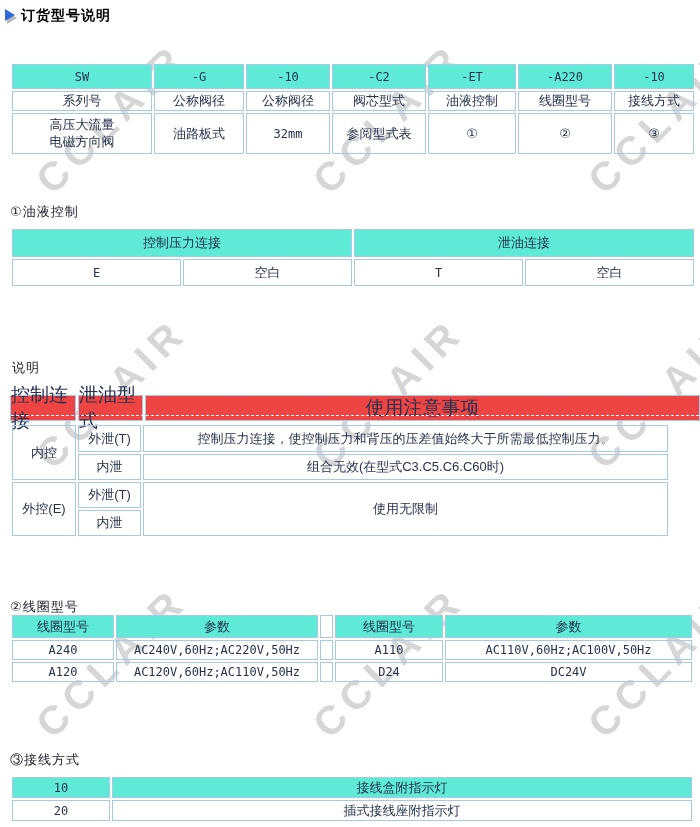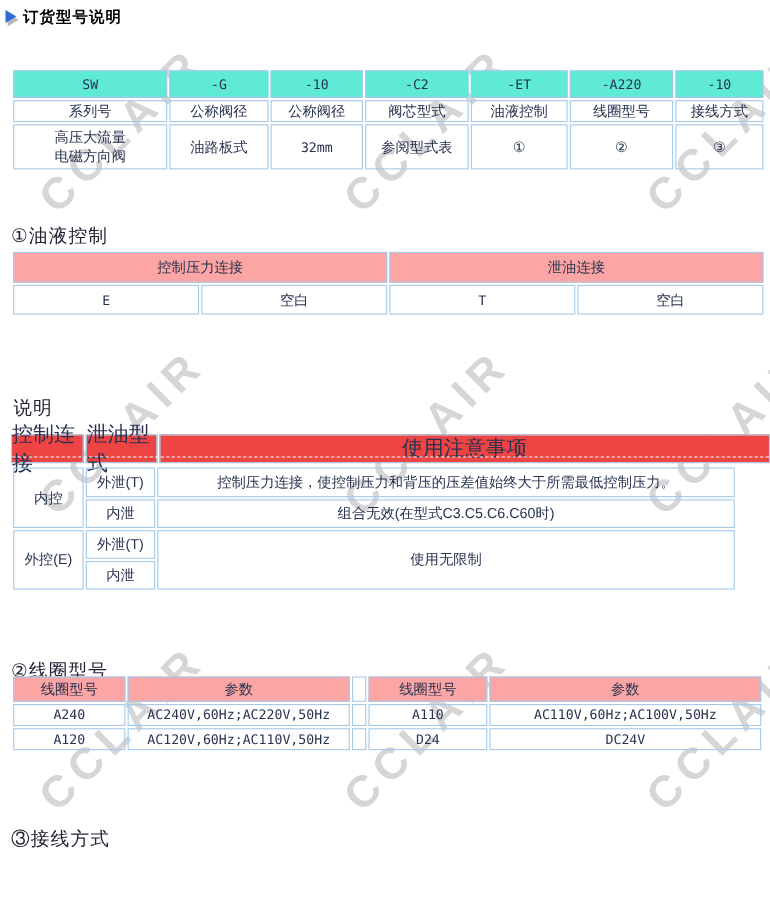--- a/index.html
+++ b/index.html
@@ -15,25 +15,25 @@
   .tri-wrap{position:relative;width:14px;height:16px;margin-right:3px;}
   .tri{position:absolute;width:0;height:0;border-style:solid;}
   .tri.shadow{left:3px;top:4px;border-width:6px 0 6px 10px;border-color:transparent transparent transparent #b9b9b9;}
   .tri.front{left:1px;top:1px;border-width:6px 0 6px 10px;border-color:transparent transparent transparent #2f6bd8;}
   .page-title{font-size:14px;font-weight:bold;color:#000;letter-spacing:1px;}
   
   table{position:absolute;z-index:1;border-collapse:separate;border-spacing:2px;table-layout:fixed;}
   td{border:1px solid #a4c9e9;background:transparent;text-align:center;vertical-align:middle;
      font-size:13px;padding:0 2px;overflow:hidden;}
   td.blue1{background:#5eead4;}
-  td.blue2{background:#fca5a5;}
+  td.blue2{background:#5eead4;}
   .code{font-family:"DejaVu Sans Mono","Liberation Mono",monospace;font-size:12px;}
   .preline{white-space:pre-line;line-height:1.3;}
   
-  .sechead{position:absolute;z-index:1;font-size:17px;color:#222233;letter-spacing:1px;}
+  .sechead{position:absolute;z-index:1;font-size:13px;color:#222233;letter-spacing:1px;}
   
   .notes-hdr{position:absolute;left:10px;top:395px;width:690px;height:26px;display:flex;gap:2px;z-index:1;}
   .notes-hdr .hcell{background:#ef4444;border:1px solid #a4c9e9;display:flex;align-items:center;justify-content:center;font-size:19px;}
   .notes-hdr .c1{width:64px;}
   .notes-hdr .c2{width:63px;font-family:Liberation Serif, serif;}
   .notes-hdr .c3{flex:1;}
   .notes-dash{position:absolute;left:1px;right:1px;bottom:5px;border-top:1px dashed #ffffff;z-index:2;pointer-events:none;}
 </style>
 </head>
 <body>
@@ -202,14 +202,30 @@
       <td class="code">A120</td>
       <td class="code">AC120V,60Hz;AC110V,50Hz</td>
       <td></td>
       <td class="code">D24</td>
       <td class="code">DC24V</td>
     </tr>
   </tbody>
     </table>
 
   <div class="sechead" style="left:10px;top:751px;font-family:Liberation Serif, serif;">③接线方式</div>
+  <table style="left:10px;top:775px;width:684px;">
+    <colgroup>
+        <col style="width:98px">
+        <col>
+      </colgroup>
+    <tbody>
+        <tr style="height:21px">
+      <td class="blue2 code">10</td>
+      <td class="blue2">接线盒附指示灯</td>
+    </tr>
+    <tr style="height:21px">
+      <td class="code">20</td>
+      <td>插式接线座附指示灯</td>
+    </tr>
+  </tbody>
+    </table>
 
 </div>
 
 </body></html>

